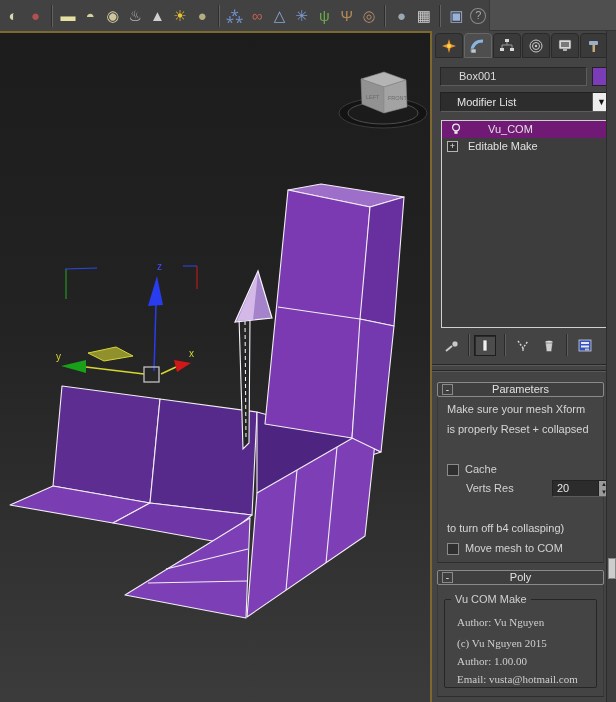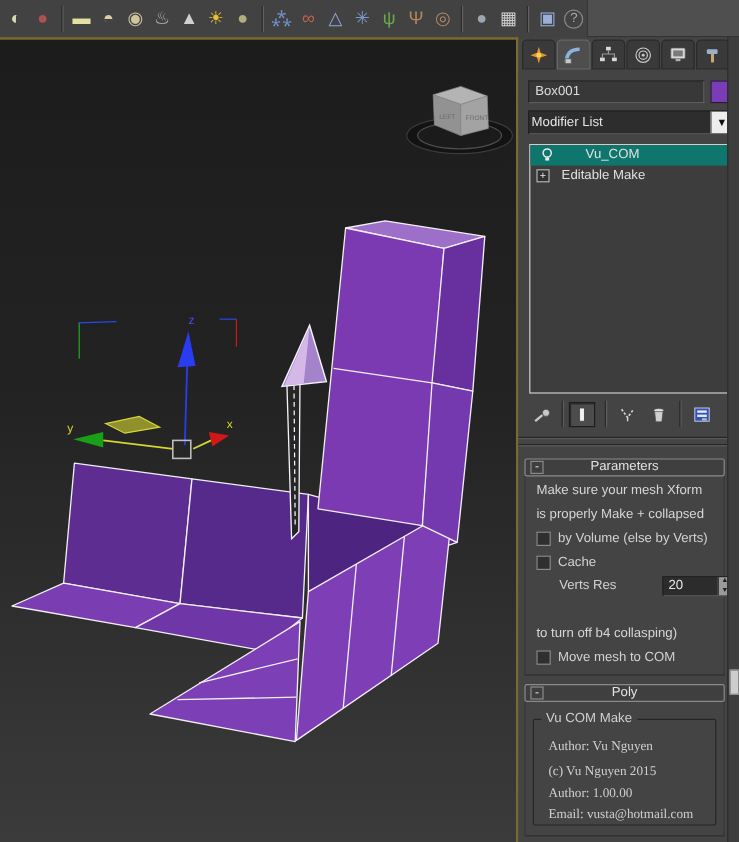--- a/index.html
+++ b/index.html
@@ -21,31 +21,31 @@
   .viewport svg{display:block;}
 
   
   .panel{position:absolute;left:432px;top:31px;width:184px;height:671px;background:#444;font-size:11px;color:#d2d2d2;}
   .tabs{position:absolute;left:3px;top:2px;height:26px;display:flex;gap:1px;}
   .tab{width:28px;height:25px;background:#3a3a3a;border:1px solid #2a2a2a;border-radius:4px 4px 0 0;display:flex;align-items:center;justify-content:center;}
   .tab.active{background:#4e4e4e;border-color:#666;}
 
   .name-field{position:absolute;left:8px;top:36px;width:147px;height:19px;background:#383838;
     border:1px solid #262626;border-bottom-color:#5c5c5c;border-right-color:#5c5c5c;
-    color:#dcdcdc;line-height:17px;padding-left:5px;}
+    color:#dcdcdc;line-height:17px;padding-left:18px;}
   .swatch{position:absolute;left:160px;top:36px;width:19px;height:19px;border:1px solid #222;}
 
   .combo{position:absolute;left:8px;top:61px;width:171px;height:20px;background:#2d2d2d;
-    border:1px solid #222;border-bottom-color:#5c5c5c;border-right-color:#5c5c5c;color:#e4e4e4;line-height:18px;padding-left:2px;}
+    border:1px solid #222;border-bottom-color:#5c5c5c;border-right-color:#5c5c5c;color:#e4e4e4;line-height:18px;padding-left:16px;}
   .combo-btn{position:absolute;right:0;top:0;width:18px;height:18px;background:#ededed;border-left:1px solid #555;
     color:#111;text-align:center;line-height:18px;font-size:9px;}
 
   .stack-box{position:absolute;left:9px;top:89px;width:167px;height:208px;background:#3d3d3d;border:1px solid #cfcfcf;}
   .stack-row{position:relative;height:17px;line-height:17px;color:#e0e0e0;}
-  .stack-row.selected{background:#0f766e;}
+  .stack-row.selected{background:#701a75;}
   .stack-row .bulb{position:absolute;left:8px;top:2px;}
   .plusbox{position:absolute;left:5px;top:3px;width:11px;height:11px;background:#303030;border:1px solid #b4b4b4;
     color:#e8e8e8;font-size:9px;line-height:9px;text-align:center;}
   .lbl-vucom{position:absolute;left:46px;}
   .lbl-epoly{position:absolute;left:26px;}
 
   .stk-btn{position:absolute;top:304px;width:22px;height:21px;display:flex;align-items:center;justify-content:center;}
   .stk-btn.pressed{border:1px solid #1d1d1d;background:#4c4c4c;box-shadow:inset 1px 1px 0 #2a2a2a;}
   .stk-sep{position:absolute;top:303px;width:2px;height:22px;border-left:1px solid #2a2a2a;border-right:1px solid #5e5e5e;}
 
@@ -270,24 +270,21 @@
 
     <div class="groove" style="top:333px"></div>
     <div class="groove" style="top:339px"></div>
 
     <div class="rollout-hdr" style="top:351px">
       <span class="collapse-box">-</span>
       <span>Parameters</span>
     </div>
     <div class="rollout-body" style="top:366px;height:166px">
       <div class="pline" style="top:6px">Make sure your mesh Xform</div>
-      <div class="pline" style="top:26px">is properly Make + collapsed</div>
-      <div class="cbrow" style="top:46px">
-        <span class="cb"></span><span>by Volume (else by Verts)</span>
-      </div>
+      <div class="pline" style="top:26px">is properly Reset + collapsed</div>
       <div class="cbrow" style="top:66px">
         <span class="cb"></span><span>Cache</span>
       </div>
       <div class="cbrow" style="top:85px;left:28px">
         <span>Verts Res</span>
         <span class="spin">
           <span>20</span>
           <span class="spin-arrows">
             <span>▲</span>
             <span>▼</span>

